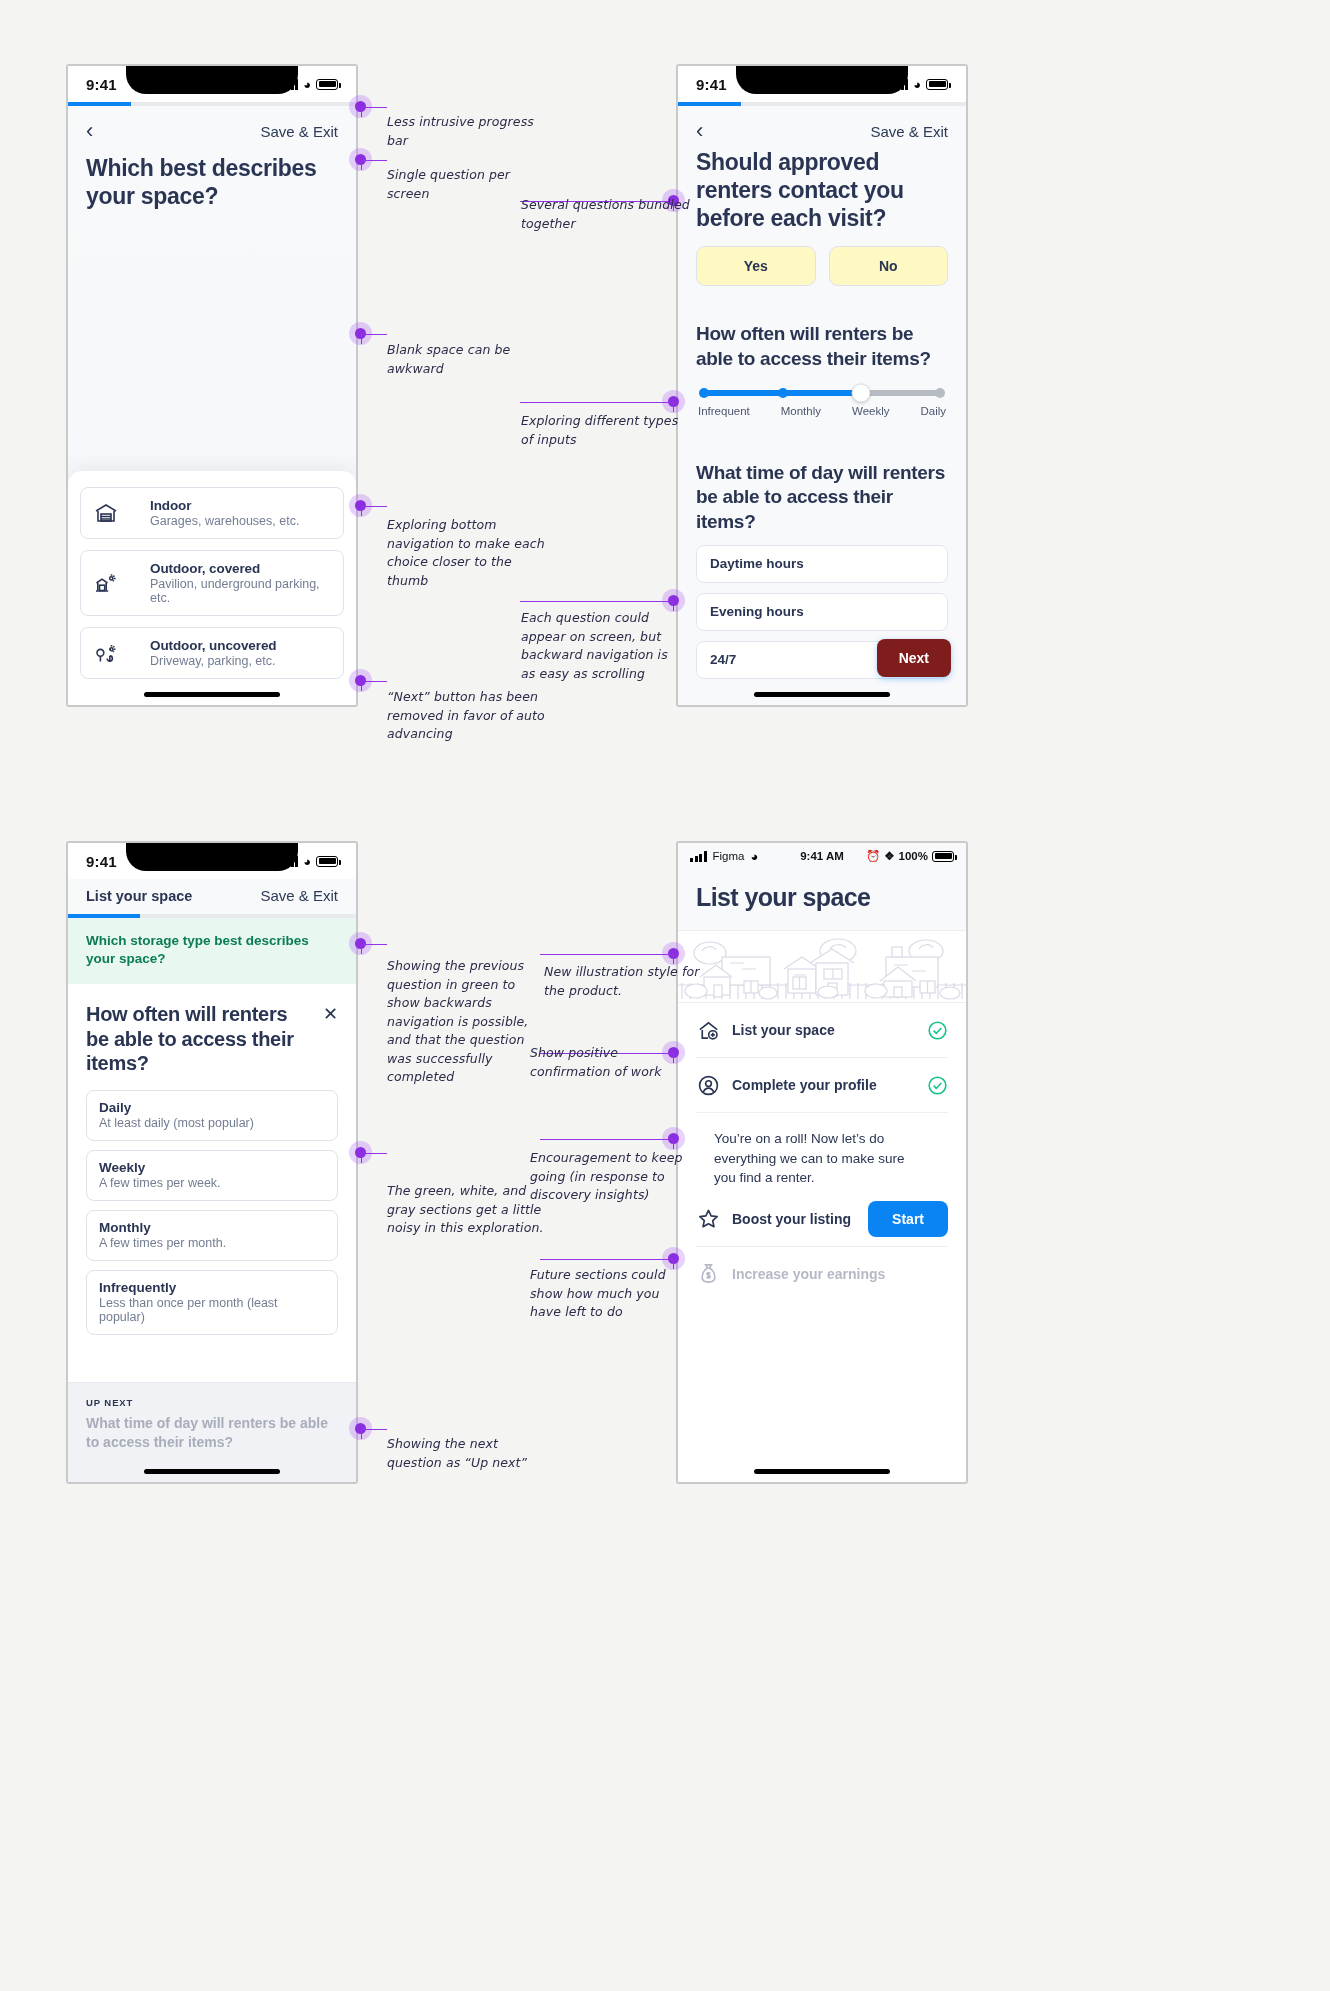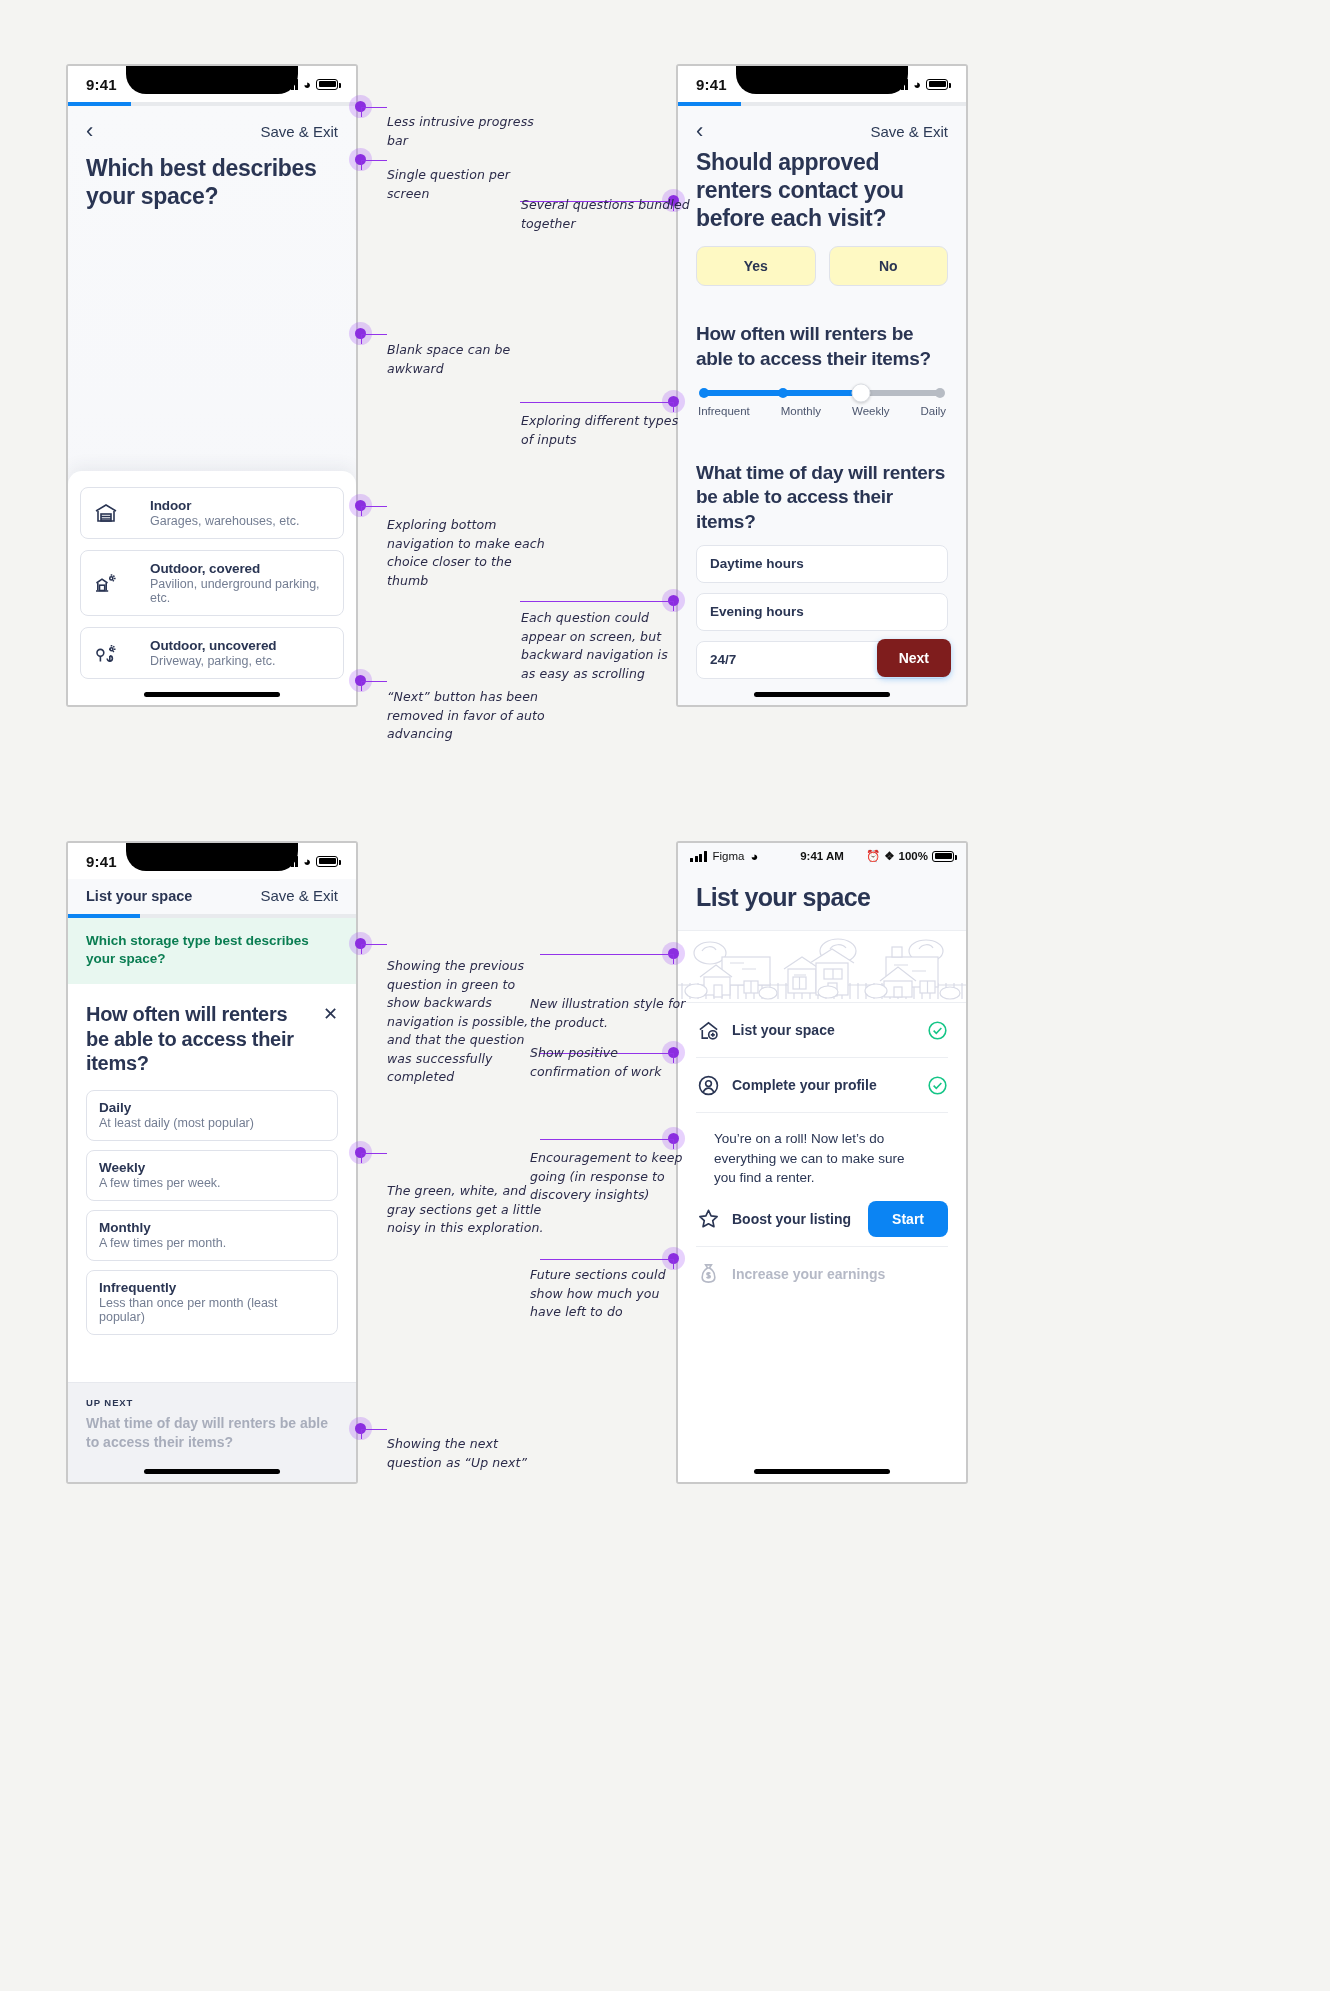--- a/index.html
+++ b/index.html
@@ -648,21 +648,21 @@
   <div class="anno" style="left:387px; top:957px; width:180px;">Showing the previous
 question in green to
 show backwards
 navigation is possible,
 and that the question
 was successfully
 completed</div>
 
   <span class="dot" style="left:668px; top:948px;"></span>
   <span class="lead l-right" style="left:540px; top:954px; width:134px; height:10px;"></span>
-  <div class="anno" style="left:530px; top:963px; width:180px;margin-top:32px;">New illustration style for
+  <div class="anno" style="left:544px; top:963px; width:180px;">New illustration style for
 the product.</div>
 
   <span class="dot" style="left:668px; top:1047px;"></span>
   <span class="lead l-right" style="left:540px; top:1053px; width:134px; height:10px;"></span>
   <div class="anno" style="left:530px; top:1044px; width:180px;">Show positive
 confirmation of work</div>
 
   <span class="dot" style="left:355px; top:1147px;"></span>
   <span class="lead l-left" style="left:361px; top:1153px; width:26px; height:10px;"></span>
   <div class="anno" style="left:387px; top:1182px; width:190px;">The green, white, and

